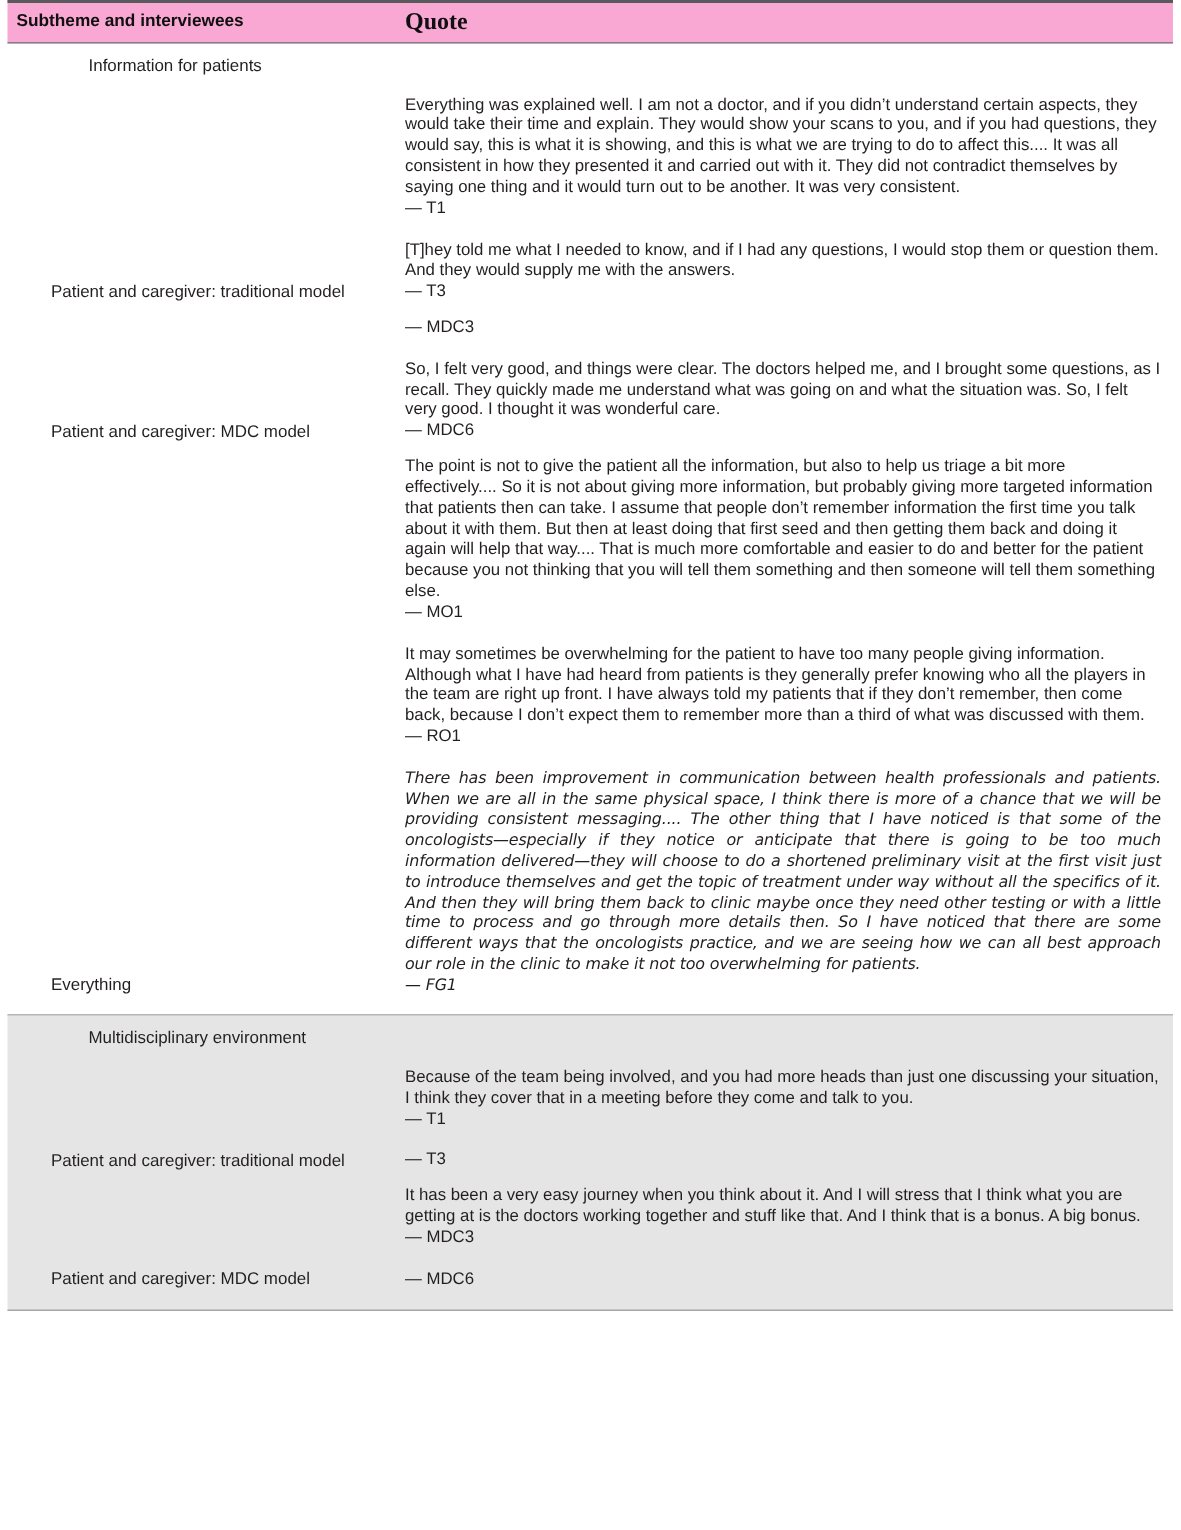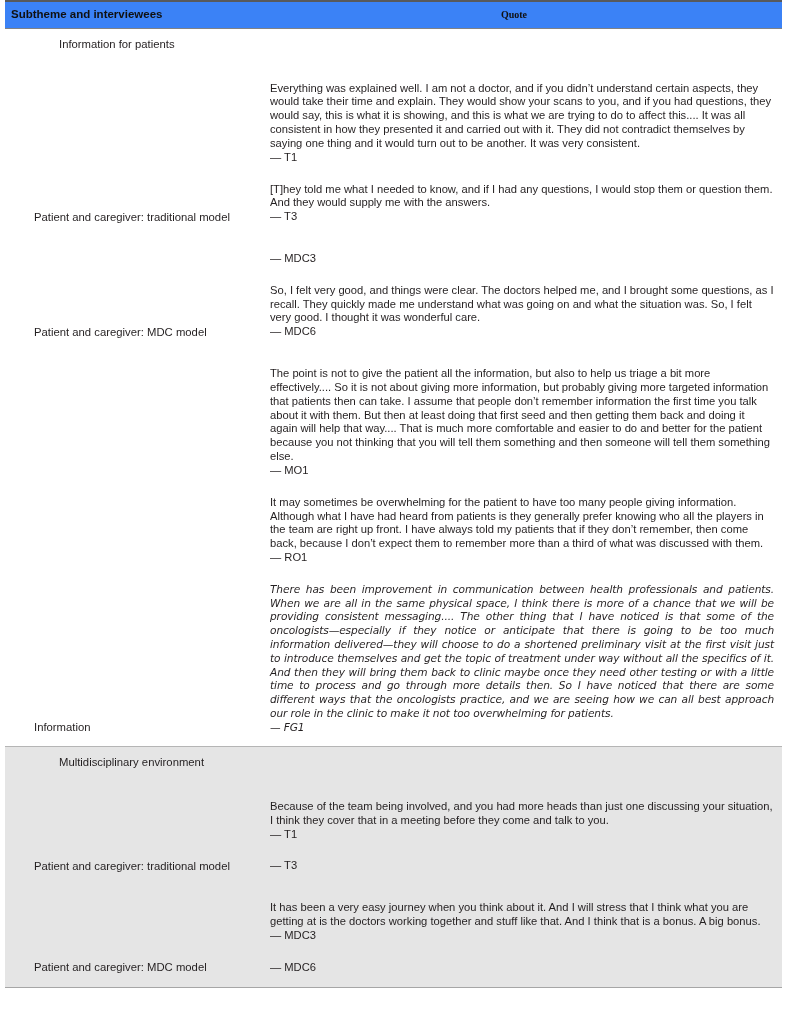--- a/index.html
+++ b/index.html
@@ -15,44 +15,44 @@
     overflow: hidden;
   }
 
   .table-wrap {
     margin: 0 5px 0 5px;
     width: 777px;
   }
 
   
   .thead {
-    background: #3b82f6;
+    background: #f9a8d4;
     border-top: 2px solid #58595b;
     border-bottom: 1px solid #808285;
     height: 26px;
     display: flex;
     align-items: center;
   }
   .th {
     font-weight: bold;
     font-size: 11.5px;
     color: #101010;
     line-height: 1;
   }
   .th-subtheme {
     width: 265px;
     padding-left: 6px;
     box-sizing: border-box;
     text-align: left;
   }
   .th-quote {
     flex: 1;
-    text-align: right;
+    text-align: left;
     font-family: "Liberation Serif", serif;
-    font-size: 10px;
+    font-size: 16px;
     padding-right: 255px;
     box-sizing: border-box;
   }
 
   
   .tbody { width: 100%; }
 
   .section {
     width: 100%;
     box-sizing: border-box;
@@ -91,21 +91,21 @@
     box-sizing: border-box;
     padding-top: 10px;
     padding-right: 8px;
     min-width: 0;
   }
 
   .quote {
     font-size: 11.2px;
     line-height: 1.235;
     color: #231f20;
-    margin: 18px 0 14px 0;
+    margin: 0 0 14px 0;
     text-align: left;
   }
   .quote:last-child { margin-bottom: 0; }
 
   .quote.justified {
     text-align: justify;
     font-family: "DejaVu Sans", sans-serif;
     font-size: 10.6px;
     line-height: 1.30;
     letter-spacing: -0.1px;
@@ -140,21 +140,21 @@
           </div>
         </div>
         <div class="grp">
           <div class="grp-label">Patient and caregiver: MDC model</div>
           <div class="grp-quotes">
             <p class="quote"><span class="attrib">— MDC3</span></p>
             <p class="quote"><span>So, I felt very good, and things were clear. The doctors helped me, and I brought some questions, as I recall. They quickly made me understand what was going on and what the situation was. So, I felt very good. I thought it was wonderful care.</span><span class="attrib">— MDC6</span></p>
           </div>
         </div>
         <div class="grp">
-          <div class="grp-label">Information</div>
+          <div class="grp-label">Everything</div>
           <div class="grp-quotes">
             <p class="quote"><span>The point is not to give the patient all the information, but also to help us triage a bit more effectively.... So it is not about giving more information, but probably giving more targeted information that patients then can take. I assume that people don’t remember information the first time you talk about it with them. But then at least doing that first seed and then getting them back and doing it again will help that way.... That is much more comfortable and easier to do and better for the patient because you not thinking that you will tell them something and then someone will tell them something else.</span><span class="attrib">— MO1</span></p>
             <p class="quote"><span>It may sometimes be overwhelming for the patient to have too many people giving information. Although what I have had heard from patients is they generally prefer knowing who all the players in the team are right up front. I have always told my patients that if they don’t remember, then come back, because I don’t expect them to remember more than a third of what was discussed with them.</span><span class="attrib">— RO1</span></p>
             <p class="quote justified"><span>There has been improvement in communication between health professionals and patients. When we are all in the same physical space, I think there is more of a chance that we will be providing consistent messaging.... The other thing that I have noticed is that some of the oncologists—especially if they notice or anticipate that there is going to be too much information delivered—they will choose to do a shortened preliminary visit at the first visit just to introduce themselves and get the topic of treatment under way without all the specifics of it. And then they will bring them back to clinic maybe once they need other testing or with a little time to process and go through more details then. So I have noticed that there are some different ways that the oncologists practice, and we are seeing how we can all best approach our role in the clinic to make it not too overwhelming for patients.</span><span class="attrib">— FG1</span></p>
           </div>
         </div>
         <div class="pad-bottom"></div>
       </div>
       <div class="section shaded">
         <div class="section-title">Multidisciplinary environment</div>

